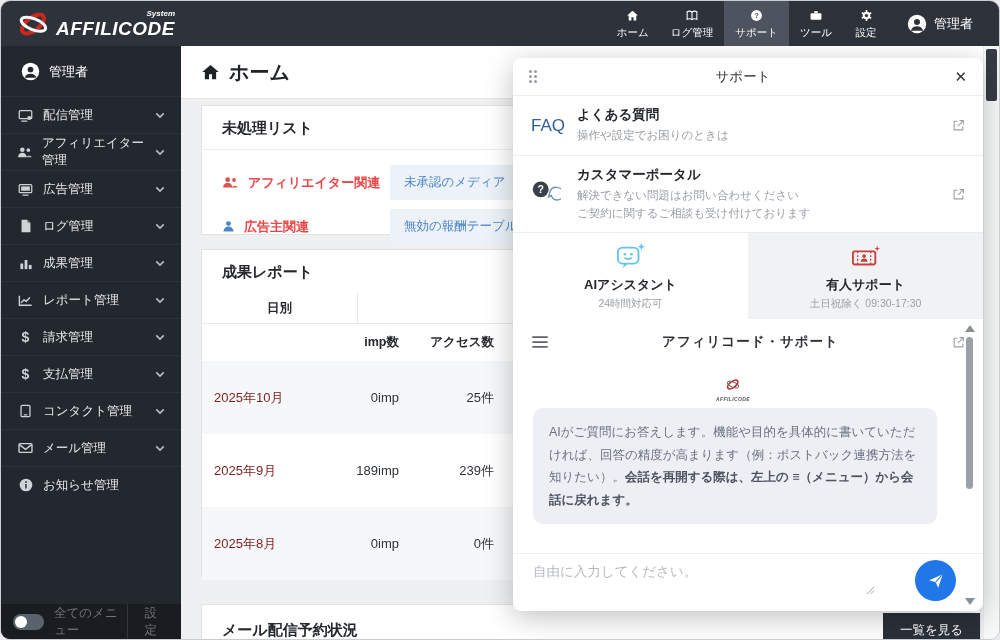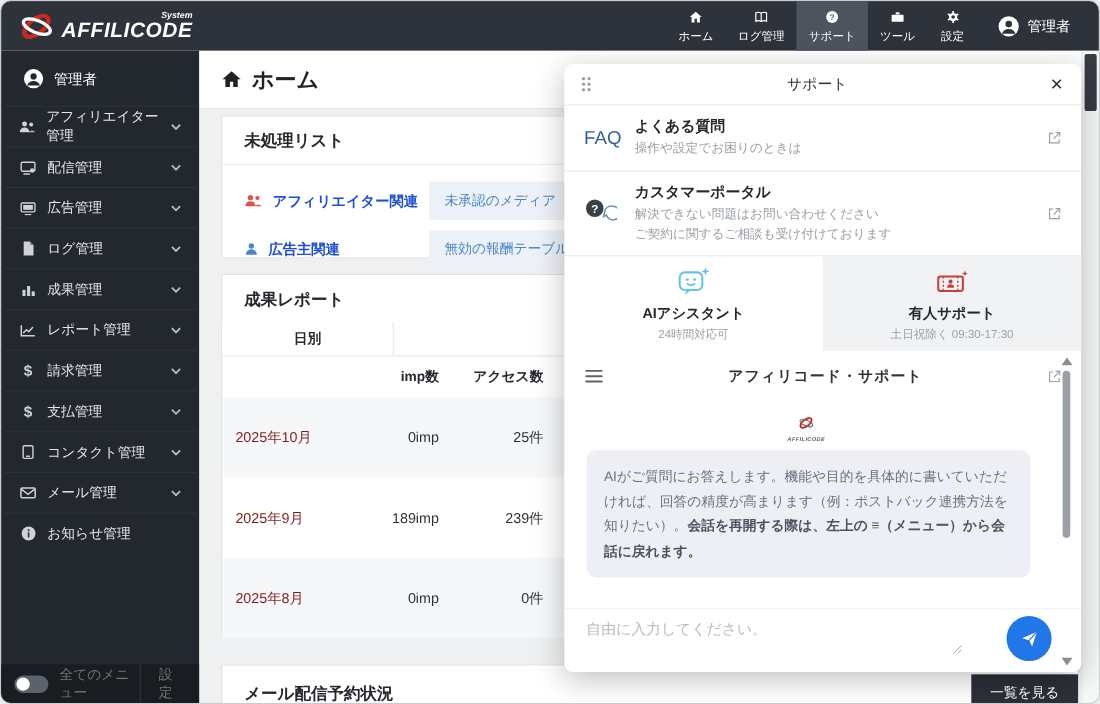--- a/index.html
+++ b/index.html
@@ -44,21 +44,21 @@
                  border-bottom:1px solid #e5e5e5; display:flex; align-items:center; gap:9px;
                  padding:0 20px; font-size:20px; font-weight:bold; color:#1f2328; }
   .card { position:absolute; left:20px; width:780px; background:#fff; border:1px solid #e2e2e2; }
   .card-title { font-size:15px; font-weight:bold; color:#24272b; padding:13px 20px 11px; }
   .card-title.bordered { border-bottom:1px solid #ededed; }
 
   #card-pending { top:59px; height:130px; }
   .p-rows { padding:6px 20px 10px; }
   .p-row { display:flex; align-items:center; margin-top:9px; }
   .p-label { display:flex; align-items:center; gap:9px; width:168px; flex:none;
-             font-size:13px; font-weight:bold; color:#1d4ed8; }
+             font-size:13px; font-weight:bold; color:#ef4444; }
   .p-value { flex:1; background:#edf2f8; color:#4a86c8; font-size:12.5px; padding:9px 14px; cursor:pointer; }
 
   #card-report { top:203px; height:327px; }
   .tabs { display:flex; height:31px; border-bottom:1px solid #e8e8e8; }
   .tab { width:156px; display:flex; align-items:center; justify-content:center;
          font-size:12.5px; font-weight:bold; cursor:pointer; }
   .tab.active { background:#2b3039; color:#fff; }
   .tab.inactive { background:#fff; color:#24272b; border-right:1px solid #e8e8e8; }
   .tgrid { display:grid; grid-template-columns:110px 75px 95px 40px 1fr; align-items:center; padding:0 12px; }
   .thead { height:37px; font-size:12.5px; font-weight:bold; color:#24272b; }
@@ -232,43 +232,43 @@
             <circle cx="12" cy="9.5" r="3.6" fill="#23272e"></circle>
             <path d="M4.5 20a8 8 0 0115 0z" fill="#23272e"></path>
           </svg>
       </span>
       <span>管理者</span>
     </div>
 
     <div>
       <div class="sb-item">
         <span class="sb-ico">
+            <svg width="15" height="13" viewBox="0 0 24 20" fill="none" stroke="currentColor" stroke-width="2">
+              <rect x="2" y="2" width="20" height="13" rx="2"></rect>
+              <path d="M6 19h8" stroke-linecap="round"></path>
+              <circle cx="18" cy="14" r="3.2" fill="currentColor" stroke="none"></circle>
+            </svg>
+          </span>
+        <span>配信管理</span>
+        <span class="sb-chev">
+            <svg width="10" height="7" viewBox="0 0 12 8" fill="none" stroke="currentColor" stroke-width="2">
+              <path d="M1.5 1.5L6 6l4.5-4.5"></path>
+            </svg>
+          </span>
+      </div>
+      <div class="sb-item">
+        <span class="sb-ico">
             <svg width="16" height="13" viewBox="0 0 24 18" fill="currentColor">
               <circle cx="8" cy="5" r="3.4"></circle>
               <path d="M1.5 16a6.5 6.5 0 0113 0z"></path>
               <circle cx="17" cy="5.5" r="2.7"></circle>
               <path d="M13.5 16a5.5 5.5 0 019 0z" opacity=".85"></path>
             </svg>
           </span>
         <span>アフィリエイター管理</span>
-        <span class="sb-chev">
-            <svg width="10" height="7" viewBox="0 0 12 8" fill="none" stroke="currentColor" stroke-width="2">
-              <path d="M1.5 1.5L6 6l4.5-4.5"></path>
-            </svg>
-          </span>
-      </div>
-      <div class="sb-item">
-        <span class="sb-ico">
-            <svg width="15" height="13" viewBox="0 0 24 20" fill="none" stroke="currentColor" stroke-width="2">
-              <rect x="2" y="2" width="20" height="13" rx="2"></rect>
-              <path d="M6 19h8" stroke-linecap="round"></path>
-              <circle cx="18" cy="14" r="3.2" fill="currentColor" stroke="none"></circle>
-            </svg>
-          </span>
-        <span>配信管理</span>
         <span class="sb-chev">
             <svg width="10" height="7" viewBox="0 0 12 8" fill="none" stroke="currentColor" stroke-width="2">
               <path d="M1.5 1.5L6 6l4.5-4.5"></path>
             </svg>
           </span>
       </div>
       <div class="sb-item">
         <span class="sb-ico">
             <svg width="15" height="13" viewBox="0 0 24 20" fill="none" stroke="currentColor" stroke-width="2">
               <rect x="2" y="2" width="20" height="13" rx="1.5"></rect>

